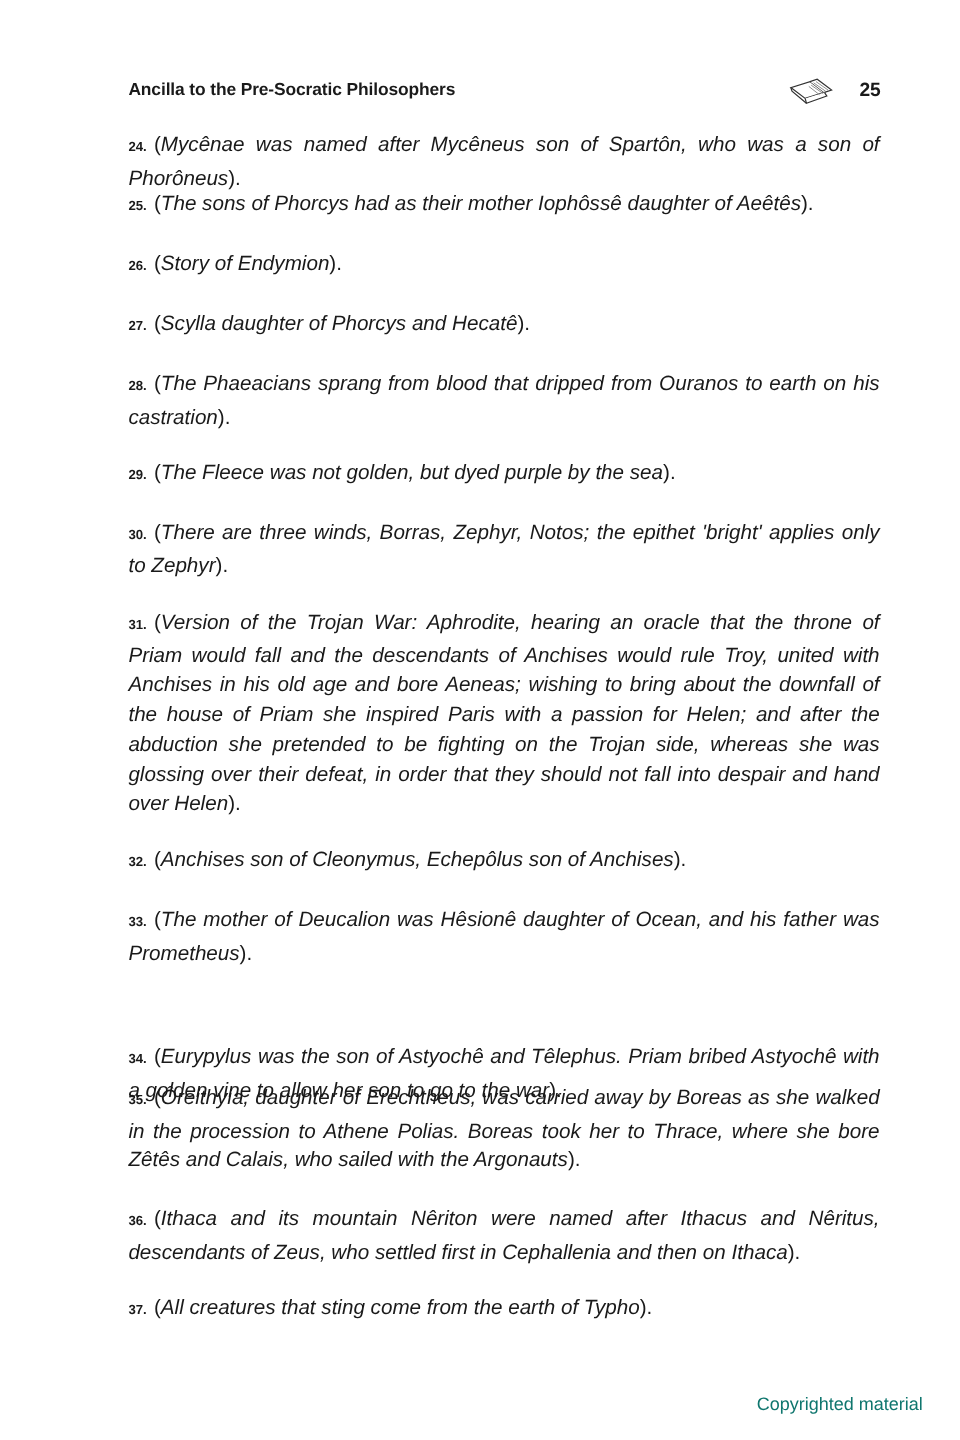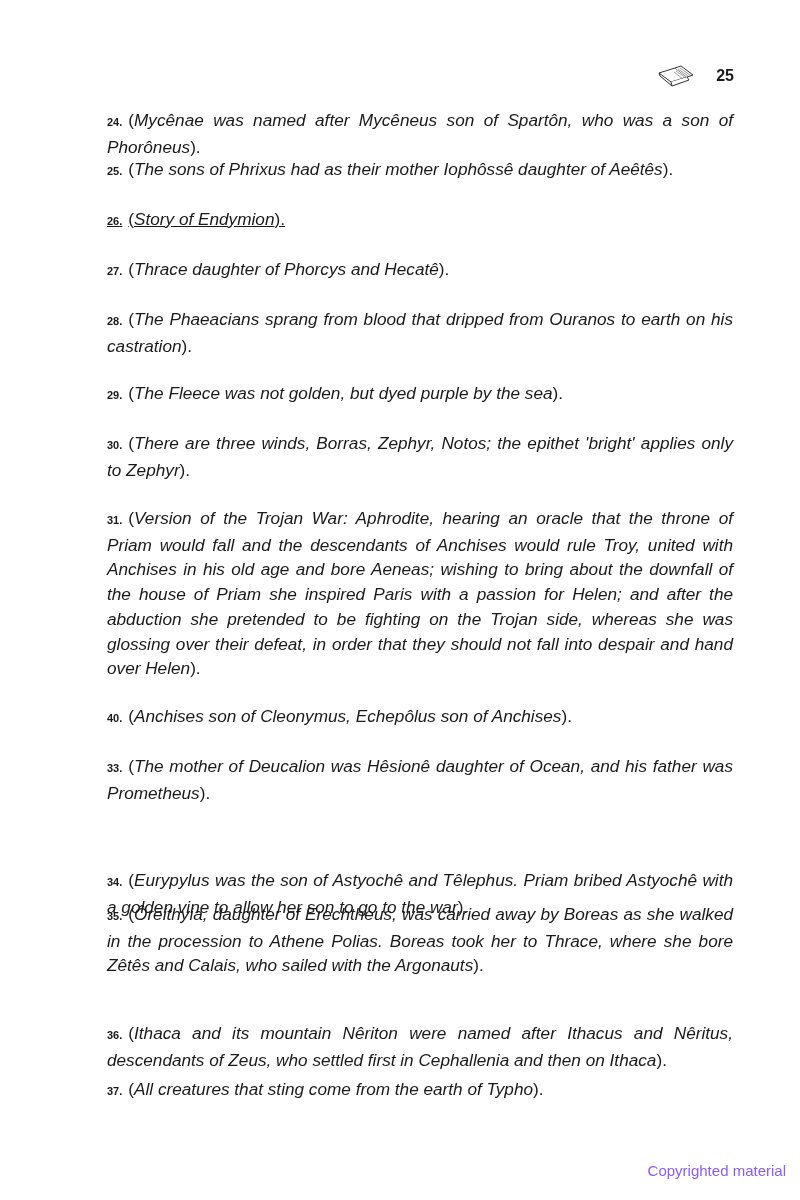--- a/index.html
+++ b/index.html
@@ -59,55 +59,56 @@
     .note .num {
       font-weight: bold;
       font-style: normal;
       font-size: 11px;
       margin-right: 6px;
     }
     .note .paren { font-style: normal; }
     .note .txt { font-style: italic; }
     .copyright {
       position: absolute;
-      right: 14px;
+      right: 31px;
       top: 1162px;
       font-size: 15px;
-      color: #8b5cf6;
+      color: #0f766e;
     }
   </style>
 </head>
 <body>
 
 <div class="header">
+  <span class="header-title">Ancilla to the Pre-Socratic Philosophers</span>
   <svg class="book-icon" viewBox="0 0 40 22">
     <path d="M2 8 L14 17 L30 12 L18 3 Z" fill="#fff" stroke="#333" stroke-width="1"></path>
     <path d="M14 17 L15 21 L32 15 L30 12" fill="#fff" stroke="#333" stroke-width="1"></path>
     <path d="M18 3 L24 1 L36 10 L30 12" fill="#fff" stroke="#333" stroke-width="1"></path>
     <g stroke="#777" stroke-width="0.7">
       <line x1="21" y1="4" x2="31" y2="11"></line>
       <line x1="23" y1="3" x2="33" y2="10"></line>
       <line x1="19" y1="6" x2="29" y2="13"></line>
       <line x1="17" y1="7" x2="26" y2="14"></line>
     </g>
     <path d="M2 8 L3 11 L15 21" fill="none" stroke="#333" stroke-width="1"></path>
   </svg>
   <span class="page-number">25</span>
 </div>
 
 <div class="notes" id="notes">
     <p class="note" style="position: absolute; top: 0px; left: 0px; width: 626px;"><span class="num">24.</span><span class="paren">(</span><span class="txt">Mycênae was named after Mycêneus son of Spartôn, who was a son of Phorôneus</span><span class="paren">).</span></p>
-    <p class="note" style="position: absolute; top: 49px; left: 0px; width: 626px;"><span class="num">25.</span><span class="paren">(</span><span class="txt">The sons of Phrixus had as their mother Iophôssê daughter of Aeêtês</span><span class="paren">).</span></p>
-    <p class="note" style="position: absolute; top: 99px; left: 0px; width: 626px; text-decoration: underline;"><span class="num">26.</span><span class="paren">(</span><span class="txt">Story of Endymion</span><span class="paren">).</span></p>
-    <p class="note" style="position: absolute; top: 149px; left: 0px; width: 626px;"><span class="num">27.</span><span class="paren">(</span><span class="txt">Thrace daughter of Phorcys and Hecatê</span><span class="paren">).</span></p>
+    <p class="note" style="position: absolute; top: 49px; left: 0px; width: 626px;"><span class="num">25.</span><span class="paren">(</span><span class="txt">The sons of Phorcys had as their mother Iophôssê daughter of Aeêtês</span><span class="paren">).</span></p>
+    <p class="note" style="position: absolute; top: 99px; left: 0px; width: 626px;"><span class="num">26.</span><span class="paren">(</span><span class="txt">Story of Endymion</span><span class="paren">).</span></p>
+    <p class="note" style="position: absolute; top: 149px; left: 0px; width: 626px;"><span class="num">27.</span><span class="paren">(</span><span class="txt">Scylla daughter of Phorcys and Hecatê</span><span class="paren">).</span></p>
     <p class="note" style="position: absolute; top: 199px; left: 0px; width: 626px;"><span class="num">28.</span><span class="paren">(</span><span class="txt">The Phaeacians sprang from blood that dripped from Ouranos to earth on his castration</span><span class="paren">).</span></p>
     <p class="note" style="position: absolute; top: 273px; left: 0px; width: 626px;"><span class="num">29.</span><span class="paren">(</span><span class="txt">The Fleece was not golden, but dyed purple by the sea</span><span class="paren">).</span></p>
     <p class="note" style="position: absolute; top: 323px; left: 0px; width: 626px;"><span class="num">30.</span><span class="paren">(</span><span class="txt">There are three winds, Borras, Zephyr, Notos; the epithet 'bright' applies only to Zephyr</span><span class="paren">).</span></p>
     <p class="note" style="position: absolute; top: 398px; left: 0px; width: 626px;"><span class="num">31.</span><span class="paren">(</span><span class="txt">Version of the Trojan War: Aphrodite, hearing an oracle that the throne of Priam would fall and the descendants of Anchises would rule Troy, united with Anchises in his old age and bore Aeneas; wishing to bring about the downfall of the house of Priam she inspired Paris with a passion for Helen; and after the abduction she pretended to be fighting on the Trojan side, whereas she was glossing over their defeat, in order that they should not fall into despair and hand over Helen</span><span class="paren">).</span></p>
-    <p class="note" style="position: absolute; top: 596px; left: 0px; width: 626px;"><span class="num">40.</span><span class="paren">(</span><span class="txt">Anchises son of Cleonymus, Echepôlus son of Anchises</span><span class="paren">).</span></p>
+    <p class="note" style="position: absolute; top: 596px; left: 0px; width: 626px;"><span class="num">32.</span><span class="paren">(</span><span class="txt">Anchises son of Cleonymus, Echepôlus son of Anchises</span><span class="paren">).</span></p>
     <p class="note" style="position: absolute; top: 646px; left: 0px; width: 626px;"><span class="num">33.</span><span class="paren">(</span><span class="txt">The mother of Deucalion was Hêsionê daughter of Ocean, and his father was Prometheus</span><span class="paren">).</span></p>
     <p class="note" style="position: absolute; top: 760px; left: 0px; width: 626px;"><span class="num">34.</span><span class="paren">(</span><span class="txt">Eurypylus was the son of Astyochê and Têlephus. Priam bribed Astyochê with a golden vine to allow her son to go to the war</span><span class="paren">).</span></p>
     <p class="note" style="position: absolute; top: 794px; left: 0px; width: 626px;"><span class="num">35.</span><span class="paren">(</span><span class="txt">Ôreithyia, daughter of Erechtheus, was carried away by Boreas as she walked in the procession to Athene Polias. Boreas took her to Thrace, where she bore Zêtês and Calais, who sailed with the Argonauts</span><span class="paren">).</span></p>
-    <p class="note" style="position: absolute; top: 895px; left: 0px; width: 626px; margin-top: 18px;"><span class="num">36.</span><span class="paren">(</span><span class="txt">Ithaca and its mountain Nêriton were named after Ithacus and Nêritus, descendants of Zeus, who settled first in Cephallenia and then on Ithaca</span><span class="paren">).</span></p>
+    <p class="note" style="position: absolute; top: 895px; left: 0px; width: 626px;"><span class="num">36.</span><span class="paren">(</span><span class="txt">Ithaca and its mountain Nêriton were named after Ithacus and Nêritus, descendants of Zeus, who settled first in Cephallenia and then on Ithaca</span><span class="paren">).</span></p>
     <p class="note" style="position: absolute; top: 969px; left: 0px; width: 626px;"><span class="num">37.</span><span class="paren">(</span><span class="txt">All creatures that sting come from the earth of Typho</span><span class="paren">).</span></p>
   </div>
 
 <div class="copyright">Copyrighted material</div>
 
 </body></html>

